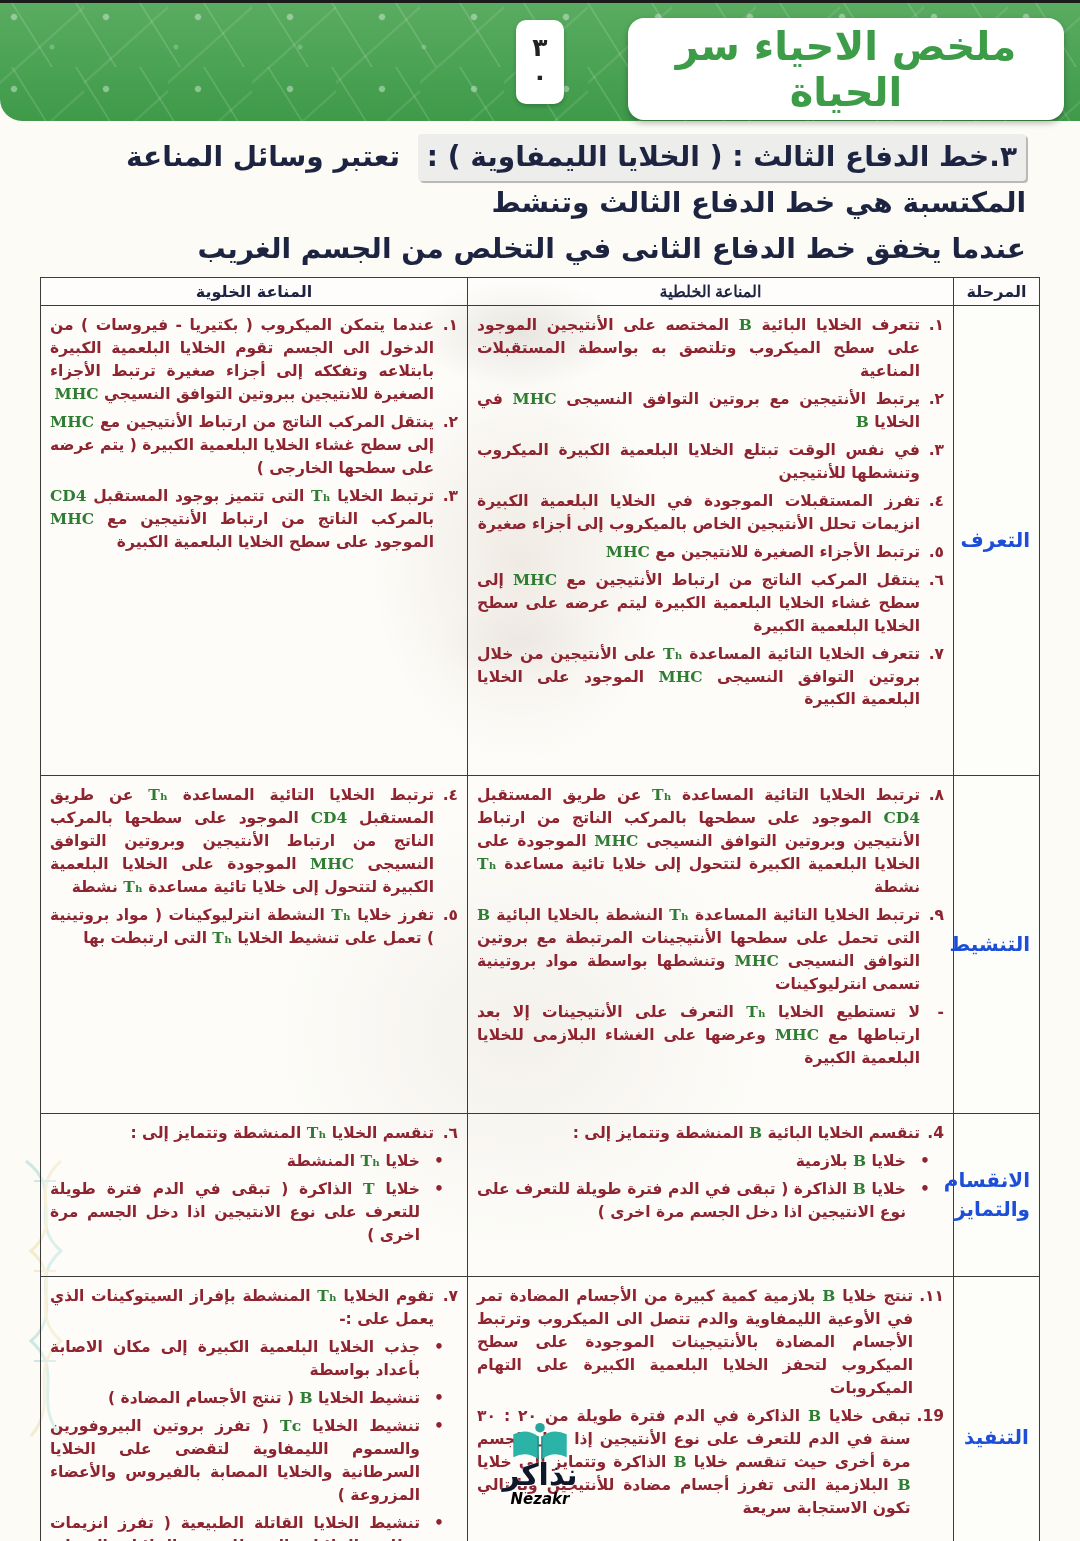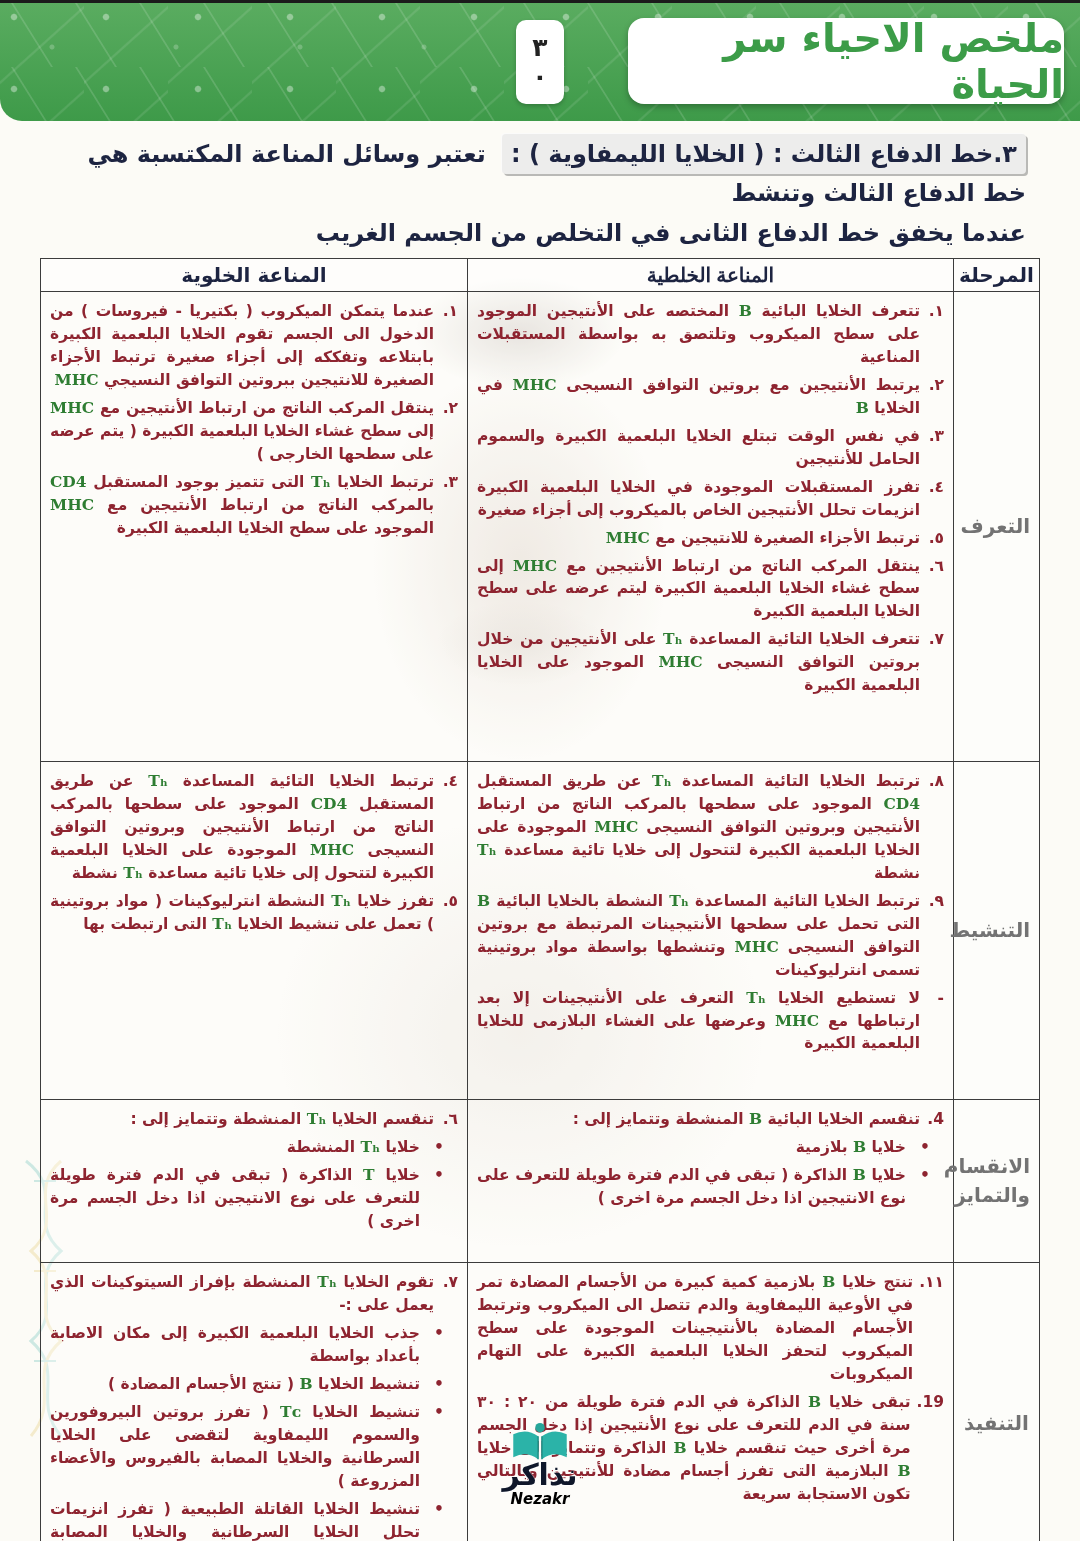--- a/index.html
+++ b/index.html
@@ -8,51 +8,51 @@
 
   
   .banner{position:relative;height:118px;background:linear-gradient(180deg,#5aac60,#3e9a49);border-radius:0 0 0 22px;z-index:3;}
   .banner-pattern{position:absolute;inset:0;border-radius:0 0 0 22px;
     background-image:
       radial-gradient(circle at 14px 14px, rgba(255,255,255,.38) 2.6px, transparent 3.8px),
       radial-gradient(circle at 52px 44px, rgba(255,255,255,.22) 2px, transparent 3px),
       linear-gradient(58deg, transparent 48.5%, rgba(255,255,255,.14) 49.5%, rgba(255,255,255,.14) 50.5%, transparent 51.5%),
       linear-gradient(-42deg, transparent 48.5%, rgba(255,255,255,.10) 49.5%, rgba(255,255,255,.10) 50.5%, transparent 51.5%);
     background-size:92px 72px,124px 88px,64px 64px,84px 84px;}
-  .title-box{position:absolute;top:15px;right:16px;width:436px;height:86px;background:#ffffff;border-radius:16px;
-    display:flex;align-items:center;justify-content:center;box-shadow:0 3px 6px rgba(0,0,0,.28);}
+  .title-box{position:absolute;top:15px;right:16px;width:436px;height:102px;background:#ffffff;border-radius:16px;
+    display:flex;align-items:center;justify-content:center;box-shadow:0 3px 6px rgba(0,0,0,.28);text-align:center;}
   .title-box span{color:#3c9c48;font-size:40px;font-weight:bold;letter-spacing:-1px;}
   .page-num-tab{position:absolute;top:17px;right:516px;width:48px;height:84px;background:#ffffff;border-radius:10px;
     display:flex;align-items:center;justify-content:center;box-shadow:0 2px 4px rgba(0,0,0,.22);
     writing-mode:vertical-rl;text-orientation:upright;font-size:25px;font-weight:bold;color:#222;letter-spacing:4px;}
 
   
   .watermark{position:absolute;inset:0;z-index:0;pointer-events:none;
     background:
       radial-gradient(ellipse 150px 80px at 520px 330px, rgba(105,85,70,.20), rgba(105,85,70,0) 70%),
       radial-gradient(ellipse 205px 275px at 520px 560px, rgba(165,135,110,.22), rgba(165,135,110,0) 72%),
       radial-gradient(ellipse 120px 60px at 520px 640px, rgba(120,95,80,.10), rgba(120,95,80,0) 70%),
       radial-gradient(ellipse 340px 300px at 520px 1030px, rgba(170,150,130,.16), rgba(170,150,130,0) 72%);}
   .doodles{position:absolute;left:6px;bottom:90px;z-index:0;opacity:.22;pointer-events:none;}
 
   
   .content{position:relative;z-index:1;padding:0 40px;}
-  .intro{margin:13px 14px 6px;color:#1d2441;font-weight:bold;font-size:24px;line-height:1.6;text-align:right;}
+  .intro{margin:13px 14px 6px;color:#1d2441;font-weight:bold;font-size:28px;line-height:1.6;text-align:right;}
   .intro-heading{display:inline-block;background:#ededec;border-radius:4px;padding:1px 9px;margin-left:8px;
     box-shadow:2px 2px 0 #b9b9b6,-1px -1px 0 #fbfbfa;}
   .intro-line2{margin-top:1px;}
 
   
   table.immunity{width:100%;border-collapse:collapse;margin-top:6px;table-layout:fixed;}
   table.immunity th,table.immunity td{border:1.6px solid #3c3c3c;}
-  table.immunity th{color:#1d2441;font-size:20px;font-weight:bold;padding:4px 2px;background:rgba(255,255,255,.55);text-align:center;}
+  table.immunity th{color:#1d2441;font-size:16px;font-weight:bold;padding:4px 2px;background:rgba(255,255,255,.55);text-align:center;}
   th.col-stage{width:86px;}
   th.col-humoral{width:486px;font-family:Liberation Serif, serif;}
   td{vertical-align:top;padding:8px 9px;background:rgba(255,255,255,.30);}
-  td.stage-cell{vertical-align:middle;text-align:center;color:#737373;font-weight:bold;font-size:20px;background:rgba(255,255,255,.45);line-height:1.45;}
+  td.stage-cell{vertical-align:middle;text-align:center;color:#1d4ed8;font-weight:bold;font-size:20px;background:rgba(255,255,255,.45);line-height:1.45;}
   tr.r0{height:470px;} tr.r1{height:338px;} tr.r2{height:163px;} tr.r3{height:322px;}
 
   .item{display:flex;gap:6px;margin-bottom:5px;color:#8e2430;font-weight:bold;font-size:15.5px;line-height:1.48;}
   .item .marker{flex:0 0 auto;min-width:18px;text-align:right;}
   .item .txt{flex:1;text-align:justify;}
   .item.bullet{margin-right:14px;}
   .latin{color:#2e7d32;font-family:"DejaVu Serif",serif;}
 
   
   .brand{position:absolute;top:1418px;left:50%;transform:translateX(-50%);z-index:4;text-align:center;direction:ltr;width:160px;}
@@ -107,21 +107,21 @@
             <div class="item">
                 <span class="marker">١.</span>
                 <span class="txt">تتعرف الخلايا البائية <span class="latin">B</span> المختصه على الأنتيجين الموجود على سطح الميكروب وتلتصق به بواسطة المستقبلات المناعية</span>
               </div>
             <div class="item">
                 <span class="marker">٢.</span>
                 <span class="txt">يرتبط الأنتيجين مع بروتين التوافق النسيجى <span class="latin">MHC</span> في الخلايا <span class="latin">B</span></span>
               </div>
             <div class="item">
                 <span class="marker">٣.</span>
-                <span class="txt">في نفس الوقت تبتلع الخلايا البلعمية الكبيرة والسموم الحامل للأنتيجين</span>
+                <span class="txt">في نفس الوقت تبتلع الخلايا البلعمية الكبيرة الميكروب وتنشطها للأنتيجين</span>
               </div>
             <div class="item">
                 <span class="marker">٤.</span>
                 <span class="txt">تفرز المستقبلات الموجودة في الخلايا البلعمية الكبيرة انزيمات تحلل الأنتيجين الخاص بالميكروب إلى أجزاء صغيرة</span>
               </div>
             <div class="item">
                 <span class="marker">٥.</span>
                 <span class="txt">ترتبط الأجزاء الصغيرة للانتيجين مع <span class="latin">MHC</span></span>
               </div>
             <div class="item">

